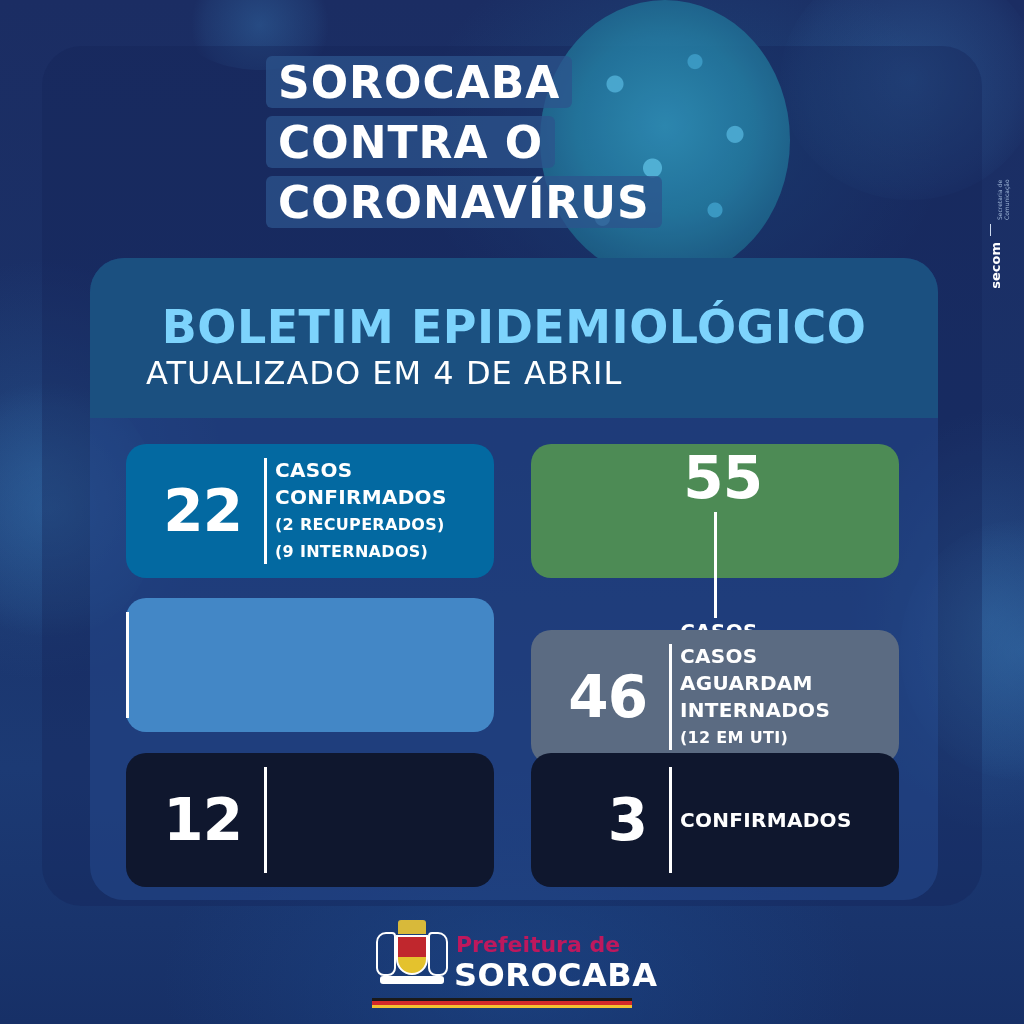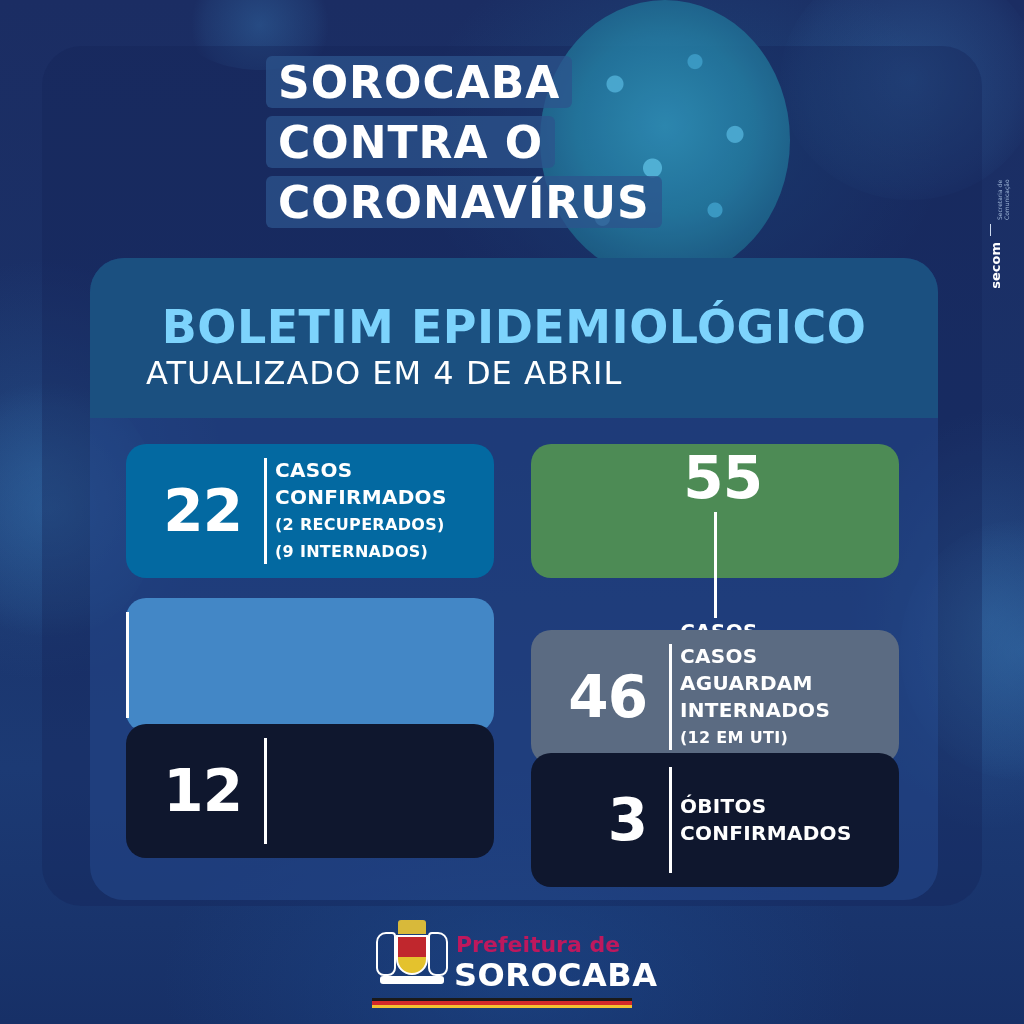--- a/index.html
+++ b/index.html
@@ -83,21 +83,21 @@
   }
   .card .sep { width: 3px; height: 106px; background: #ffffff; flex: none; }
   .card .label {
     padding-left: 8px; font-weight: bold; font-size: 20px; line-height: 27px; letter-spacing: 0.3px;
   }
   .card .label .sm { font-size: 16px; }
   .c-red { left: 126px; top: 444px; background: #0369a1; }
   .c-green { left: 531px; top: 444px; background: #4d8b55; flex-direction: column; }
   .c-blue { left: 126px; top: 598px; background: #4387c6; }
   .c-gray { left: 531px; top: 598px; background: #5b6b82; margin-top: 32px; }
-  .c-dark1 { left: 126px; top: 724px; background: #0f172e; }
+  .c-dark1 { left: 126px; top: 753px; background: #0f172e; }
   .c-dark2 { left: 531px; top: 753px; background: #0f172e; }
   .line { display: block; }
   .footer { position: absolute; left: 370px; top: 918px; width: 290px; height: 90px; }
   .crest { position: absolute; left: 4px; top: 0; width: 76px; height: 70px; }
   .crest .crown { position: absolute; left: 24px; top: 2px; width: 28px; height: 14px; background: #d8b93a; border-radius: 3px 3px 0 0; }
   .crest .shield { position: absolute; left: 22px; top: 17px; width: 32px; height: 40px; background: linear-gradient(180deg, #c0272d 0 55%, #e4c22d 55% 100%); border-radius: 0 0 16px 16px; border: 2px solid #ffffff; }
   .crest .lion-l { position: absolute; left: 2px; top: 14px; width: 20px; height: 44px; border: 2px solid #ffffff; border-radius: 10px 4px 8px 8px; }
   .crest .lion-r { position: absolute; left: 54px; top: 14px; width: 20px; height: 44px; border: 2px solid #ffffff; border-radius: 4px 10px 8px 8px; }
   .crest .ribbon { position: absolute; left: 6px; top: 58px; width: 64px; height: 8px; background: #ffffff; border-radius: 3px; }
   .footer-t1 { position: absolute; left: 86px; top: 14px; color: #be185d; font-weight: bold; font-size: 22px; }
@@ -173,21 +173,20 @@
 
 <div class="card c-dark1">
   <div class="num">12</div>
   <div class="sep"></div>
 </div>
 
 <div class="card c-dark2">
   <div class="num">3</div>
   <div class="sep"></div>
   <div class="label">
-    <span class="line">ÓBITOS</span>
     <span class="line">CONFIRMADOS</span>
   </div>
 </div>
 
 <div class="footer">
   <div class="crest">
     <div class="lion-l"></div>
     <div class="lion-r"></div>
     <div class="crown"></div>
     <div class="shield"></div>

